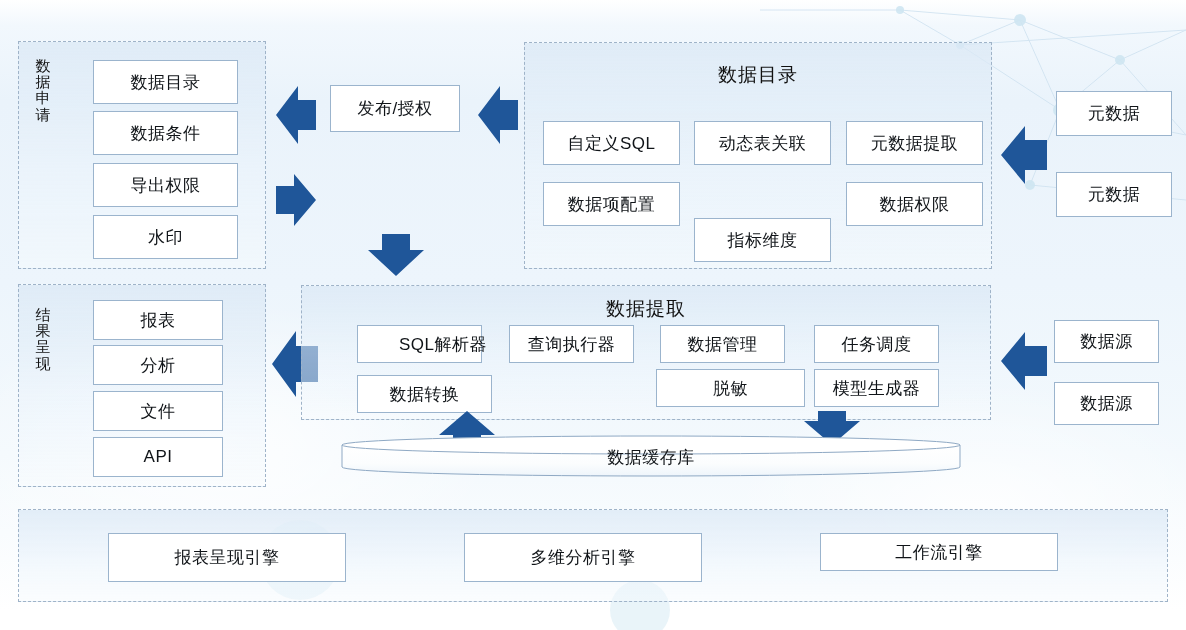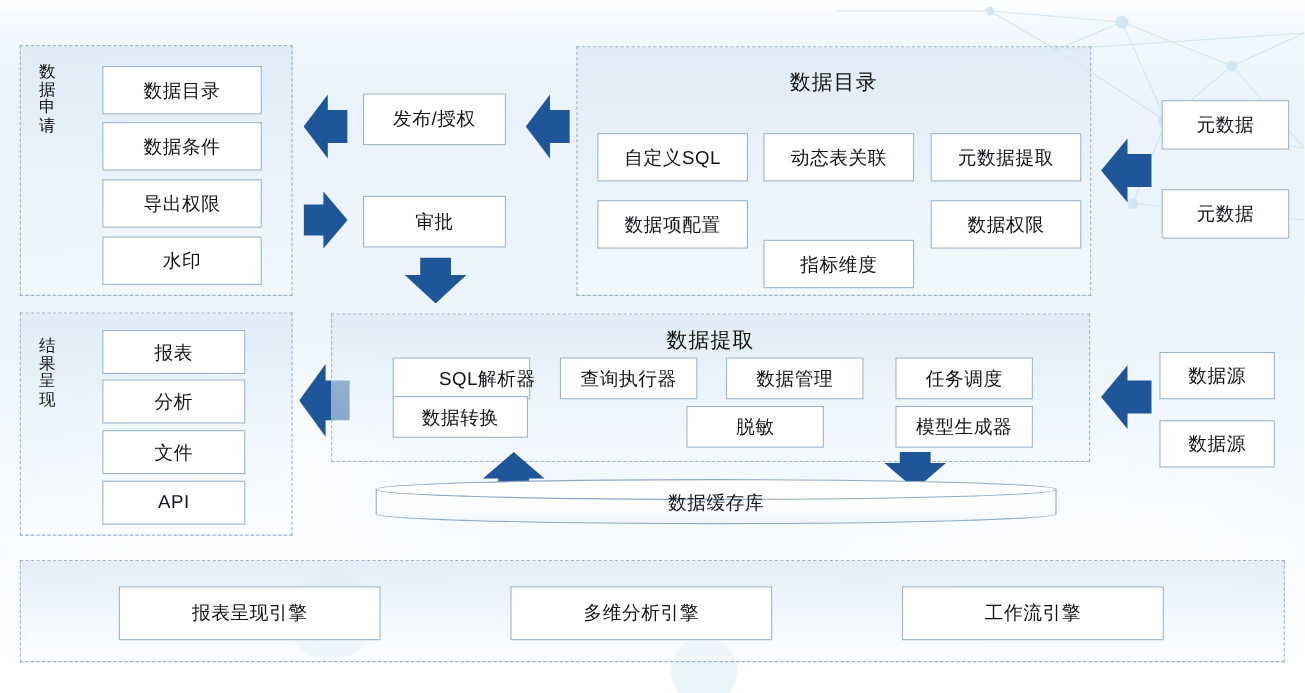--- a/index.html
+++ b/index.html
@@ -160,21 +160,20 @@
       <polygon points="0,31 22,2 22,16 40,16 40,46 22,46 22,60" fill="#1f5699"></polygon>
     </svg>
   </div>
 
   <div class="arrow" style="left:276px; top:172px;">
     <svg width="40" height="56" viewBox="0 0 40 56">
       <polygon points="40,28 18,2 18,14 0,14 0,42 18,42 18,54" fill="#1f5699"></polygon>
     </svg>
   </div>
 
-  <div class="cell" style="left:330px; top:178px; width:130px; height:47px;">审批</div>
 
   <div class="arrow" style="left:366px; top:234px;">
     <svg width="60" height="42" viewBox="0 0 60 42">
       <polygon points="30,42 2,16 16,16 16,0 44,0 44,16 58,16" fill="#1f5699"></polygon>
     </svg>
   </div>
 
   <div class="group" style="left:524px; top:42px; width:468px; height:227px;"></div>
   <div class="group-title" style="left:524px; top:62px; width:468px;">数据目录</div>
 
@@ -208,22 +207,22 @@
     </svg>
   </div>
 
   <div class="group" style="left:301px; top:285px; width:690px; height:135px;"></div>
   <div class="group-title" style="left:301px; top:296px; width:690px;">数据提取</div>
 
   <div class="cell" style="left:357px; top:325px; width:125px; height:38px;padding-left:47px;">SQL解析器</div>
   <div class="cell" style="left:509px; top:325px; width:125px; height:38px;">查询执行器</div>
   <div class="cell" style="left:660px; top:325px; width:125px; height:38px;">数据管理</div>
   <div class="cell" style="left:814px; top:325px; width:125px; height:38px;">任务调度</div>
-  <div class="cell" style="left:357px; top:360px; width:123px; height:38px;">数据转换</div>
-  <div class="cell" style="left:624px; top:369px; width:125px; height:38px;">脱敏</div>
+  <div class="cell" style="left:357px; top:375px; width:135px; height:38px;">数据转换</div>
+  <div class="cell" style="left:656px; top:369px; width:149px; height:38px;">脱敏</div>
   <div class="cell" style="left:814px; top:369px; width:125px; height:38px;">模型生成器</div>
 
   <div class="arrow" style="left:1001px; top:330px;">
     <svg width="46" height="62" viewBox="0 0 46 62">
       <polygon points="0,31 24,2 24,16 46,16 46,46 24,46 24,60" fill="#1f5699"></polygon>
     </svg>
   </div>
 
   <div class="cell" style="left:1054px; top:320px; width:105px; height:43px;">数据源</div>
   <div class="cell" style="left:1054px; top:382px; width:105px; height:43px;">数据源</div>
@@ -252,15 +251,15 @@
       <path d="M1,10 L1,32 A 309,9 0 0 0 619,32 L619,10 Z" fill="url(#cylBody)" stroke="#8fa9c4" stroke-width="1"></path>
       <ellipse cx="310" cy="10" rx="309" ry="9" fill="#ffffff" stroke="#8fa9c4" stroke-width="1"></ellipse>
     </svg>
     <div class="cylinder-label" style="top:11px;">数据缓存库</div>
   </div>
 
   <div class="group" style="left:18px; top:509px; width:1150px; height:93px;"></div>
 
   <div class="cell" style="left:108px; top:533px; width:238px; height:49px;">报表呈现引擎</div>
   <div class="cell" style="left:464px; top:533px; width:238px; height:49px;">多维分析引擎</div>
-  <div class="cell" style="left:820px; top:533px; width:238px; height:49px;">工作流引擎</div>
+  <div class="cell" style="left:820px; top:533px; width:238px; height:38px;">工作流引擎</div>
 
 </div>
 
 </body></html>

